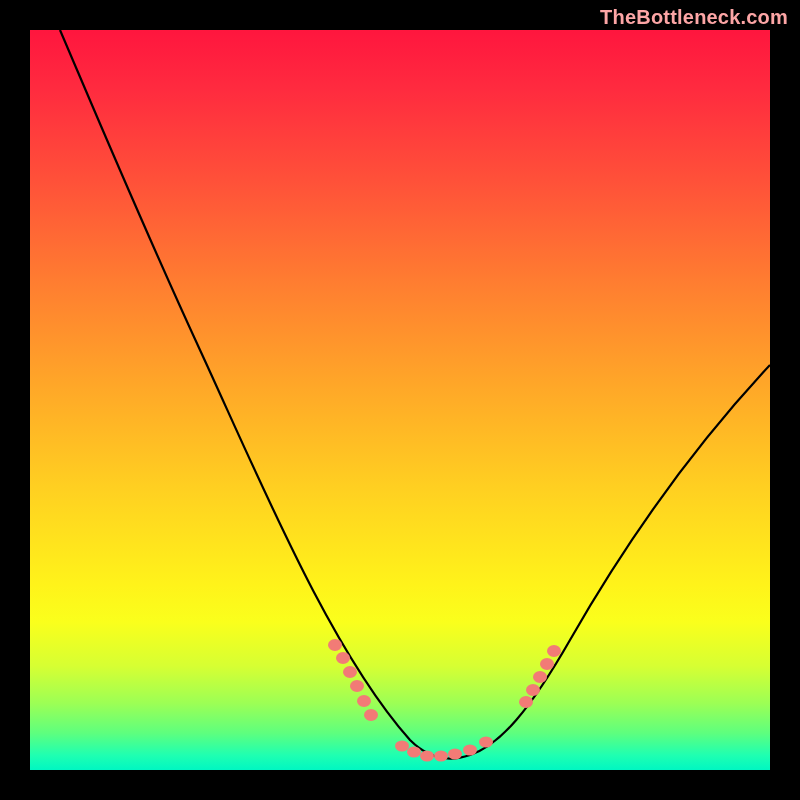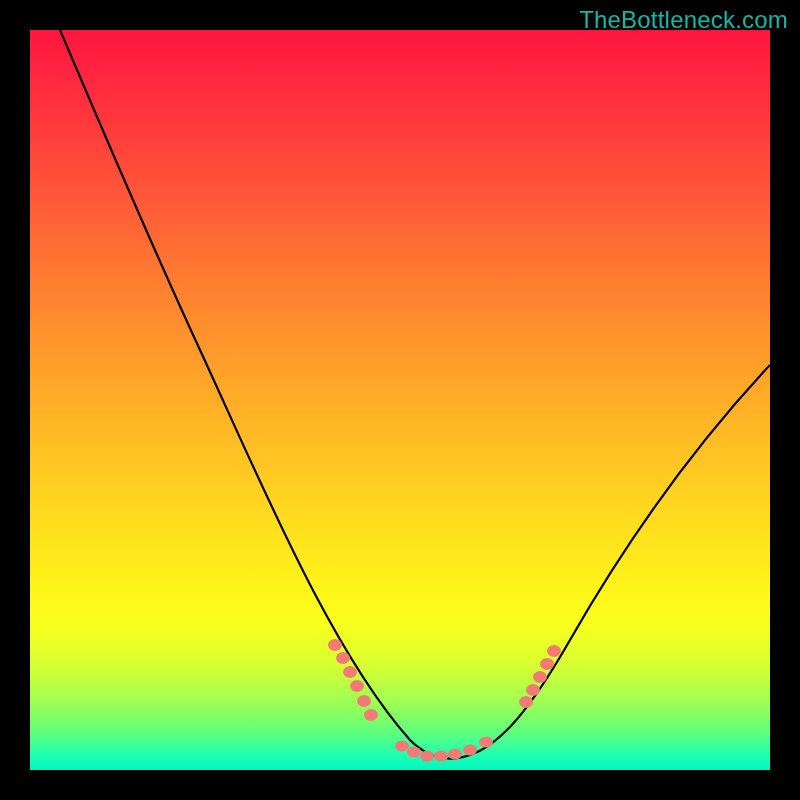--- a/index.html
+++ b/index.html
@@ -35,23 +35,23 @@
       #9cff55 91%,
       #5eff7e 95%,
       #1fffb1 98%,
       #00f7c2 100%
     );
   }
   .watermark {
     position: absolute;
     top: 6px;
     right: 12px;
-    color: #14b8a6;
-    font-size: 24px;
-    font-weight: 400;
+    color: #fca5a5;
+    font-size: 20px;
+    font-weight: 700;
     letter-spacing: 0.2px;
     user-select: none;
   }
   svg.curve {
     position: absolute;
     inset: 0;
     width: 740px;
     height: 740px;
   }
 </style>

